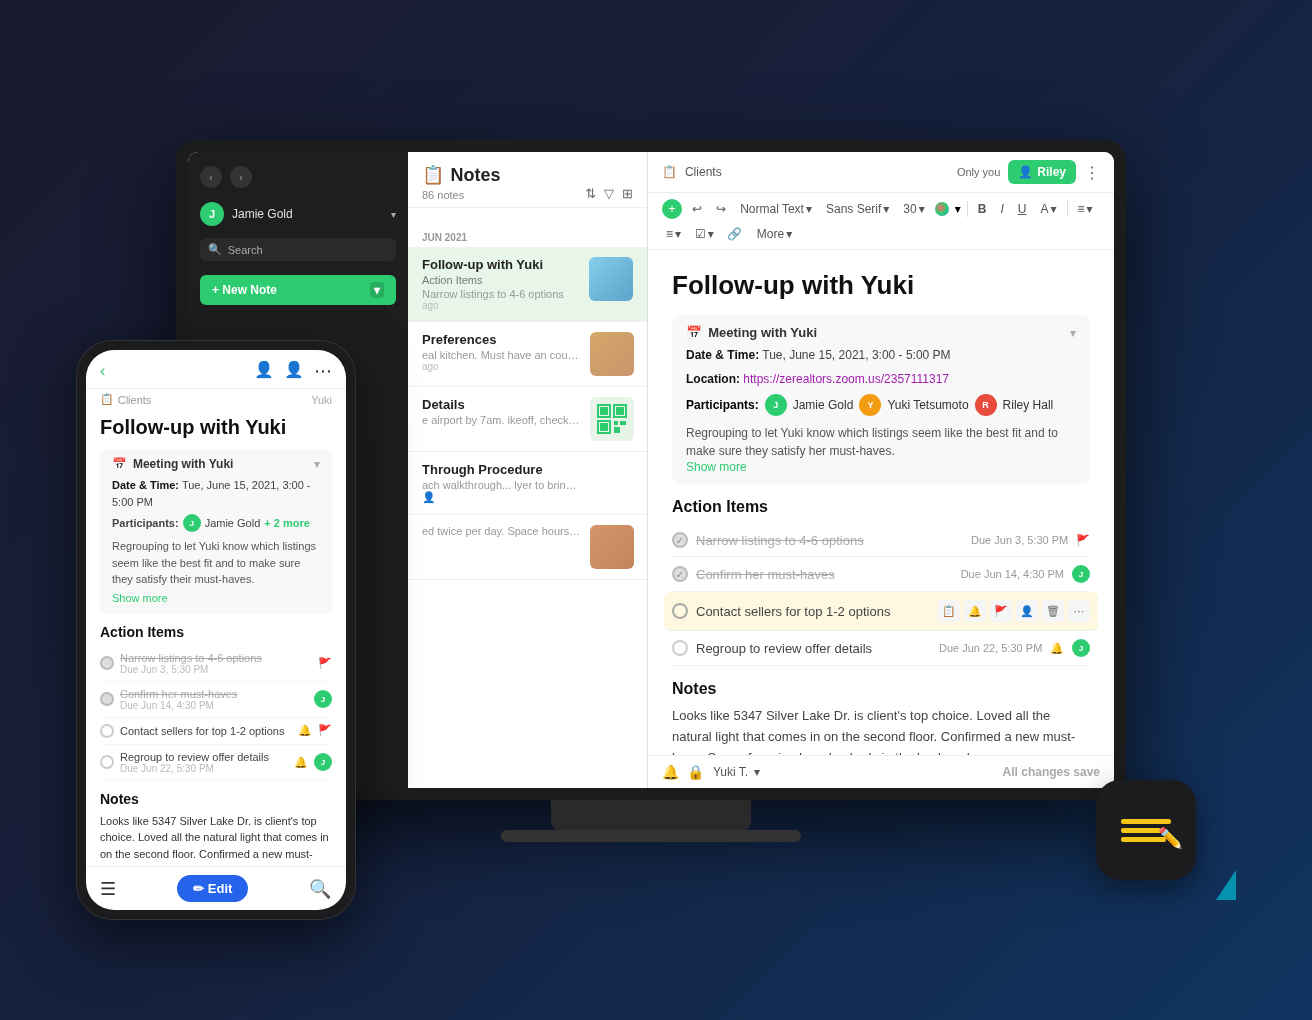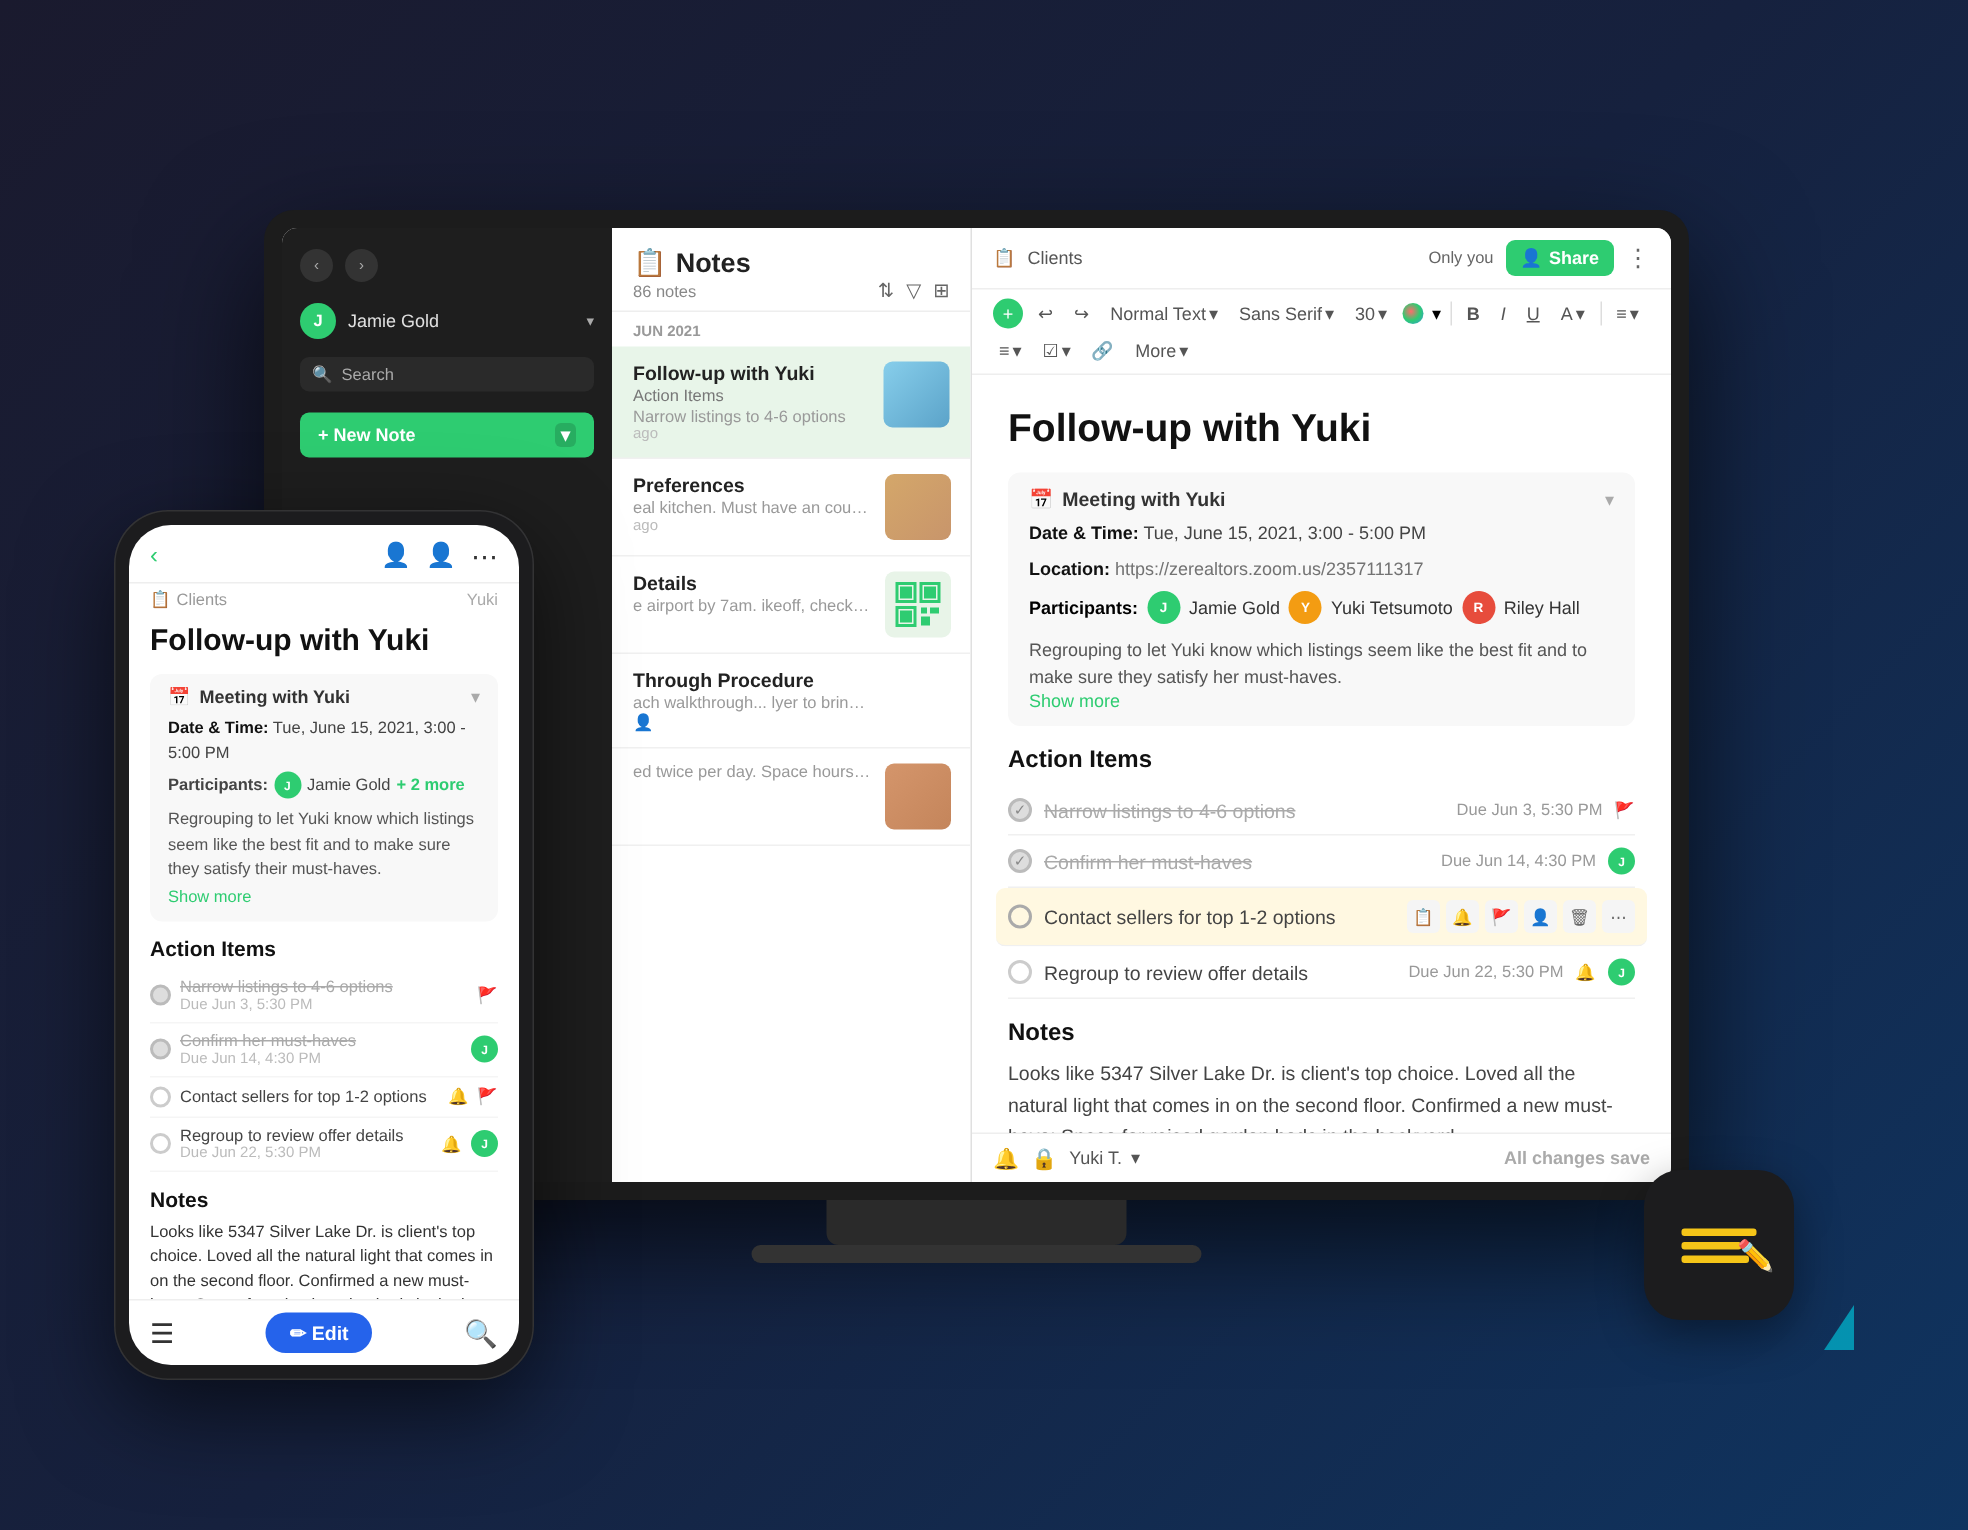--- a/index.html
+++ b/index.html
@@ -177,20 +177,21 @@
       font-size: 11px;
       color: #888;
       margin-top: 2px;
     }
     .notes-section-label {
       font-size: 10px;
       color: #999;
       font-weight: 600;
       padding: 8px 14px 4px;
       text-transform: uppercase;
+      margin-top: 16px;
     }
     .note-item {
       padding: 10px 14px;
       border-bottom: 1px solid #f0f0f0;
       cursor: pointer;
       display: flex;
       gap: 8px;
     }
     .note-item-content { flex: 1; }
     .note-item-title {
@@ -333,21 +334,21 @@
       font-weight: 600;
       color: #333;
     }
     .meeting-detail {
       font-size: 12px;
       color: #444;
       margin-top: 6px;
       line-height: 1.5;
     }
     .meeting-detail strong { color: #111; }
-    .meeting-link { color: #737373; text-decoration: none; }
+    .meeting-link { color: #a21caf; text-decoration: none; }
     .participants-row {
       display: flex;
       align-items: center;
       gap: 6px;
       margin-top: 6px;
     }
     .p-avatar {
       width: 22px;
       height: 22px;
       border-radius: 50%;
@@ -736,21 +737,21 @@
 
           <div class="note-view">
 
             <div class="note-view-header">
               <span style="font-size:12px; color:#888;">📋</span>
               <span style="font-size:12px; color:#555;">Clients</span>
               <div class="note-view-spacer"></div>
               <span class="only-you-text">Only you</span>
               <div class="share-btn">
                 <span>👤</span>
-                <span>Share</span>
+                <span>Riley</span>
               </div>
               <span style="font-size:16px; color:#666; cursor:pointer;">⋮</span>
             </div>
 
             <div class="toolbar-row">
               <div class="toolbar-btn" style="background:#2ecc71; color:white; border-radius:50%; width:20px; height:20px; display:flex; align-items:center; justify-content:center; padding:0;">+</div>
               <div class="toolbar-btn">↩</div>
               <div class="toolbar-btn">↪</div>
               <div class="toolbar-btn">
                 <span>Normal Text</span>

